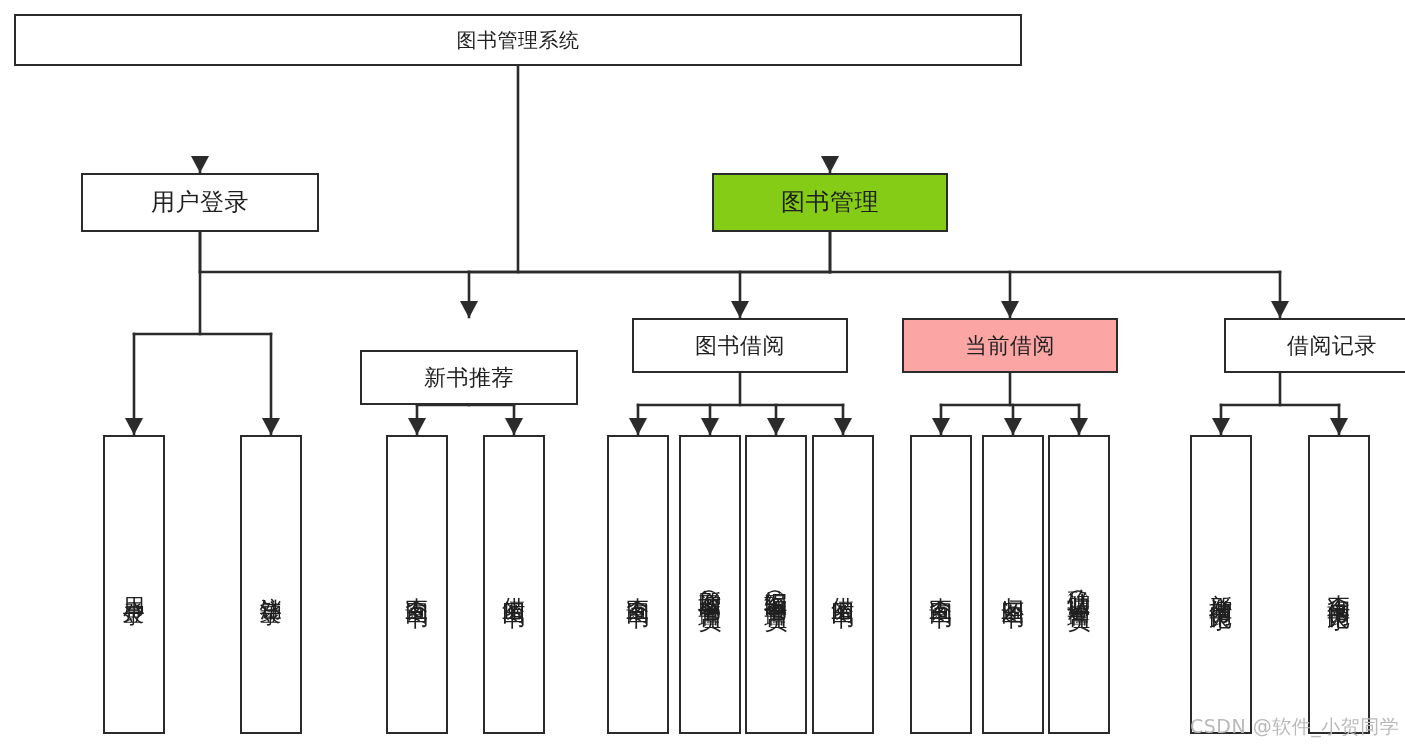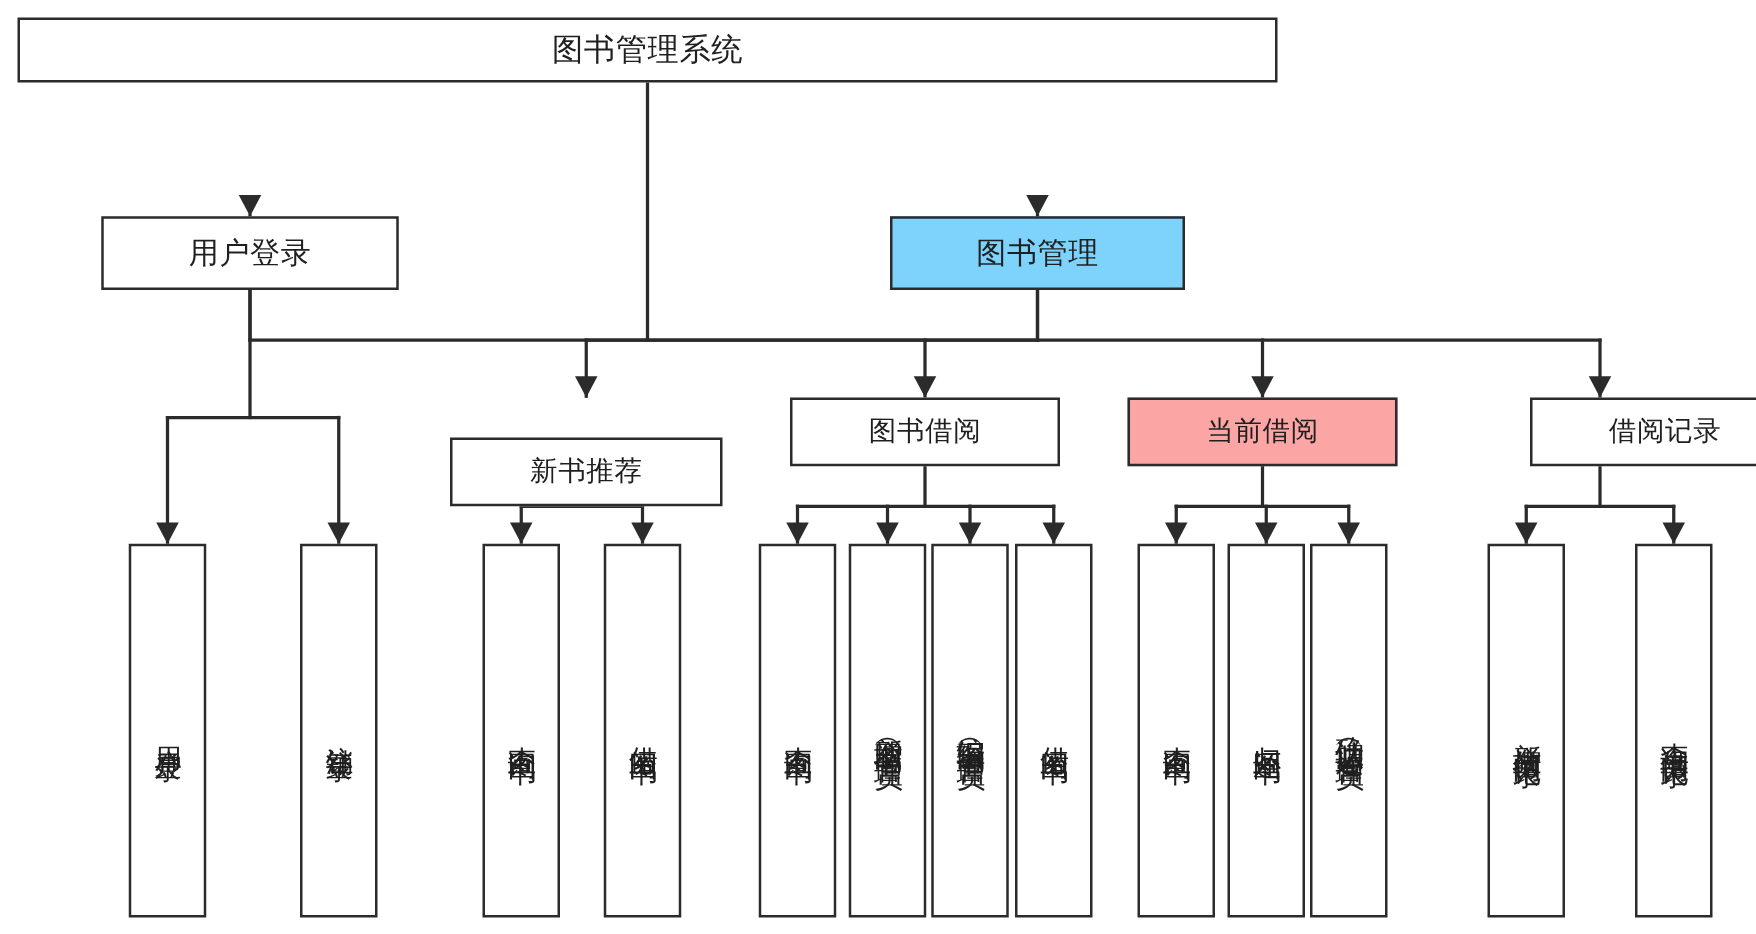--- a/index.html
+++ b/index.html
@@ -45,21 +45,21 @@
     text-orientation: upright;
     letter-spacing: 3px;
     padding-top: 4px;
     padding-bottom: 4px;
   }
   .node-label {
     display: block;
     line-height: 1.15;
     white-space: pre-wrap;
   }
-  .lvl0 { font-size: 25px; }
+  .lvl0 { font-size: 20px; }
   .lvl1 { font-size: 24px; }
   .lvl2 { font-size: 22px; }
   .lvl3 { font-size: 23px; }
   .watermark {
     position: absolute;
     color: #b9b9b9;
     font-size: 19px;
     white-space: nowrap;
     letter-spacing: 0.5px;
     user-select: none;
@@ -123,21 +123,21 @@
       <line x1="1339" y1="405" x2="1339" y2="434" stroke="#2b2b2b" stroke-width="2.6" stroke-linecap="square"></line>
       <polygon points="1330,418 1348,418 1339,435" fill="#2b2b2b"></polygon>
     </svg>
   <div id="nodes">
       <div class="node horiz lvl0" style="left: 14px; top: 14px; width: 1008px; height: 52px; border-color: rgb(43, 43, 43); background: rgb(255, 255, 255); color: rgb(31, 31, 31);">
         <span class="node-label">图书管理系统</span>
       </div>
       <div class="node horiz lvl1" style="left: 81px; top: 173px; width: 238px; height: 59px; border-color: rgb(43, 43, 43); background: rgb(255, 255, 255); color: rgb(31, 31, 31);">
         <span class="node-label">用户登录</span>
       </div>
-      <div class="node horiz lvl1" style="left: 712px; top: 173px; width: 236px; height: 59px; border-color: rgb(43, 43, 43); background: #7dd3fc; color: rgb(31, 31, 31);">
+      <div class="node horiz lvl1" style="left: 712px; top: 173px; width: 236px; height: 59px; border-color: rgb(43, 43, 43); background: #84cc16; color: rgb(31, 31, 31);">
         <span class="node-label">图书管理</span>
       </div>
       <div class="node horiz lvl2" style="left: 360px; top: 318px; width: 218px; height: 55px; border-color: rgb(43, 43, 43); background: rgb(255, 255, 255); color: rgb(31, 31, 31); margin-top: 32px;">
         <span class="node-label">新书推荐</span>
       </div>
       <div class="node horiz lvl2" style="left: 632px; top: 318px; width: 216px; height: 55px; border-color: rgb(43, 43, 43); background: rgb(255, 255, 255); color: rgb(31, 31, 31);">
         <span class="node-label">图书借阅</span>
       </div>
       <div class="node horiz lvl2" style="left: 902px; top: 318px; width: 216px; height: 55px; border-color: rgb(43, 43, 43); background: #fca5a5; color: rgb(31, 31, 31);">
         <span class="node-label">当前借阅</span>
@@ -178,13 +178,14 @@
       <div class="node vert lvl3" style="left: 1048px; top: 435px; width: 62px; height: 299px; border-color: rgb(43, 43, 43); background: rgb(255, 255, 255); color: rgb(31, 31, 31);">
         <span class="node-label">确认归还（管理员）</span>
       </div>
       <div class="node vert lvl3" style="left: 1190px; top: 435px; width: 62px; height: 299px; border-color: rgb(43, 43, 43); background: rgb(255, 255, 255); color: rgb(31, 31, 31);">
         <span class="node-label">新增借阅记录</span>
       </div>
       <div class="node vert lvl3" style="left: 1308px; top: 435px; width: 62px; height: 299px; border-color: rgb(43, 43, 43); background: rgb(255, 255, 255); color: rgb(31, 31, 31);">
         <span class="node-label">查询借阅记录</span>
       </div>
     </div>
+  <div class="watermark" style="left:1190px; top:714px;">CSDN @软件_小贺同学</div>
 </div>
 
 </body></html>

